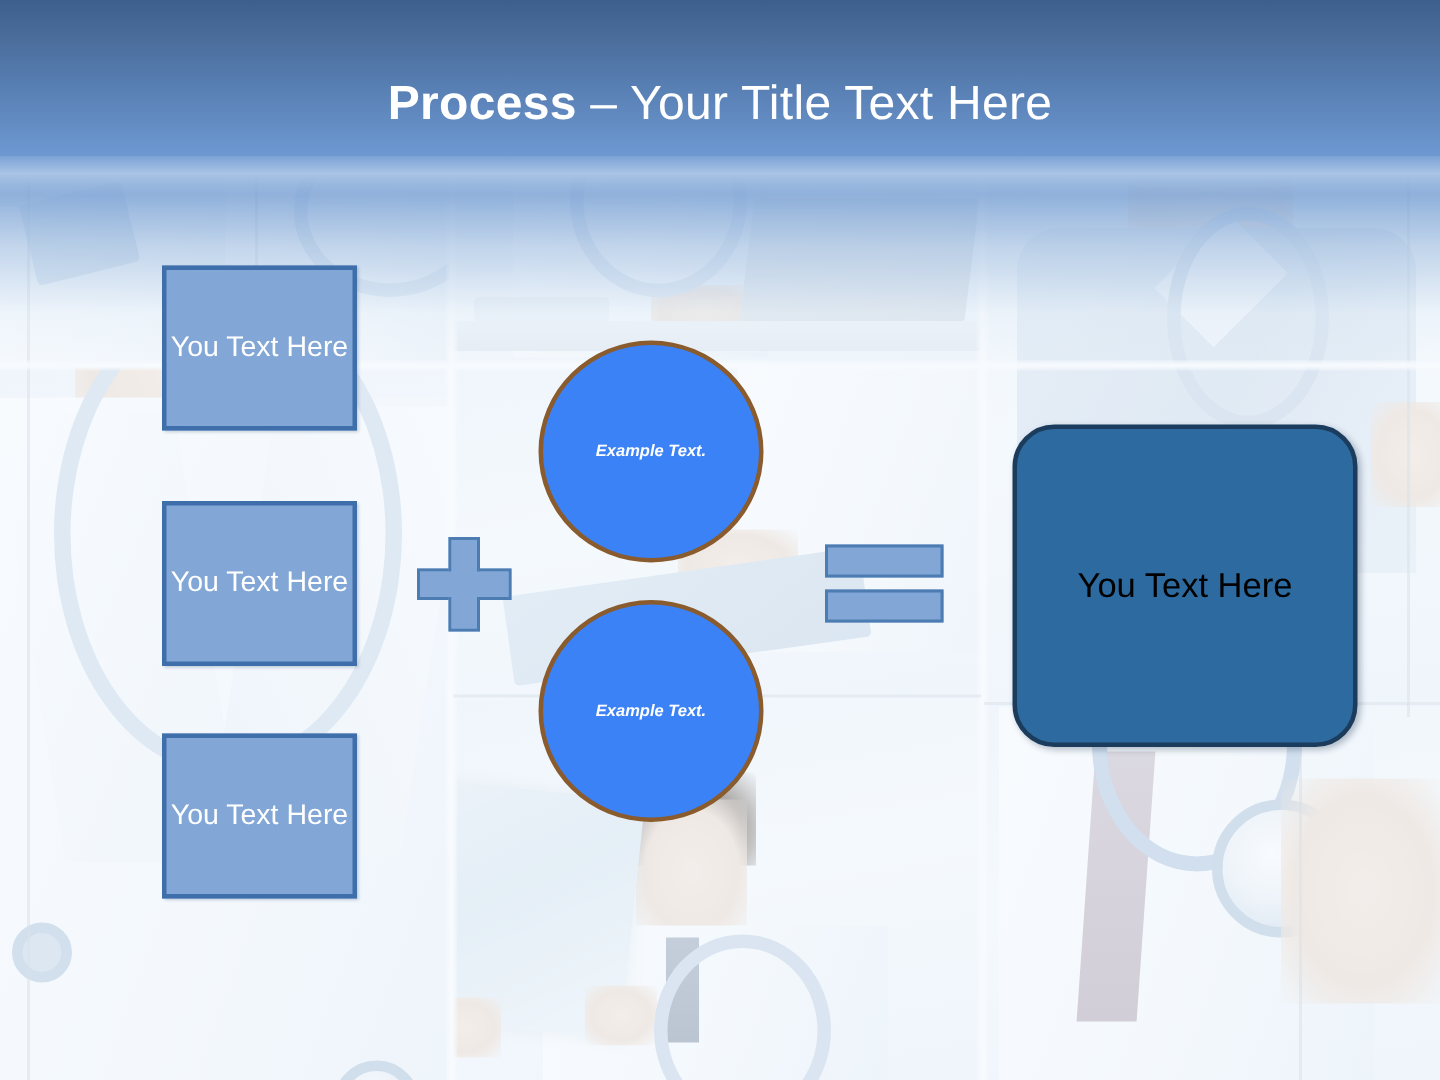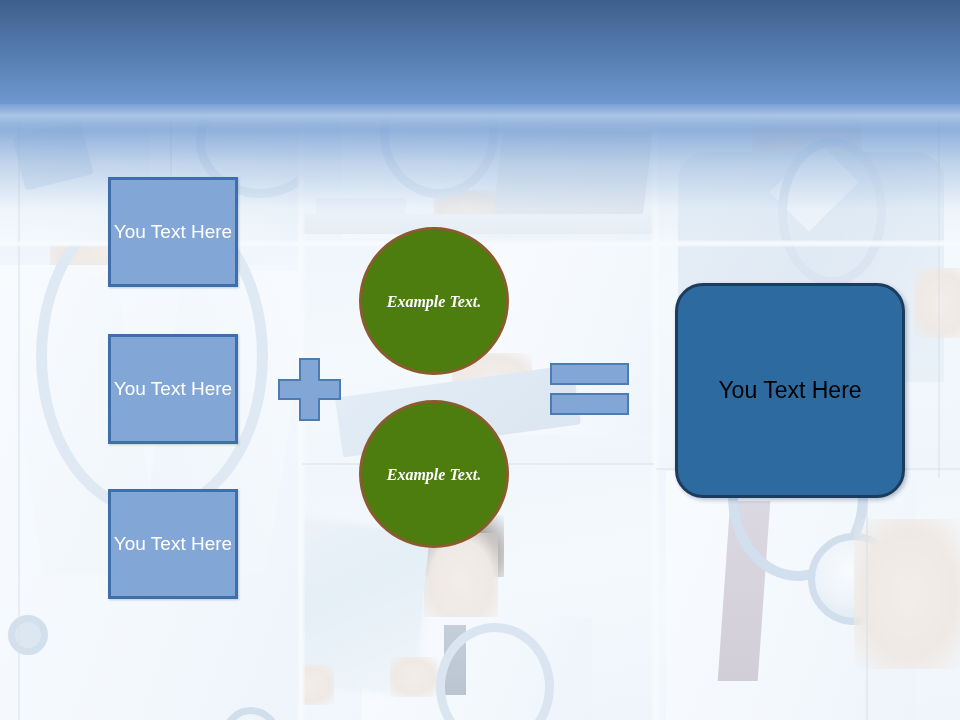--- a/index.html
+++ b/index.html
@@ -169,33 +169,32 @@
     box-shadow: 1px 1px 2px rgba(40,70,110,.25);
   }
   #input-box-1 { left: 108px; top: 177px; }
   #input-box-2 { left: 108px; top: 334px; }
   #input-box-3 { left: 108px; top: 489px; }
 
   .circle {
     position: absolute;
     width: 150px; height: 148px;
     border-radius: 50%;
-    background: #4d7c0f;
+    background: #3b82f6;
     border: 3px solid #8a5b2c;
     box-sizing: border-box;
     display: flex;
     align-items: center;
     justify-content: center;
     color: #ffffff;
-    font-size: 16px;
+    font-size: 11px;
     line-height: 25px;
     font-weight: bold;
     font-style: italic;
     text-align: center;
-    font-family: Liberation Serif, serif;
   }
   #circle-1 { left: 359px; top: 227px; }
   #circle-2 { left: 359px; top: 400px; }
 
   .result-box {
     position: absolute;
     left: 675px; top: 283px;
     width: 230px; height: 215px;
     background: #2d6a9f;
     border: 3px solid #1b3c5c;
@@ -327,20 +326,23 @@
     <div class="gutter-h" style="top:122px;"></div>
     <div class="hairline-h" style="top:345px;left:302px;right:306px;"></div>
     <div class="hairline-h" style="top:350px;left:656px;right:0;"></div>
 
     <div class="collage-wash"></div>
     <div class="collage-bluefade"></div>
   </div>
 
   <div class="header"></div>
   <div class="header-fade"></div>
+  <div class="title">
+    <span class="strong">Process</span><span class="rest"> – Your Title Text Here</span>
+  </div>
 
   <div class="input-box" id="input-box-1">
     <span>You Text Here</span>
   </div>
   <div class="input-box" id="input-box-2">
     <span>You Text Here</span>
   </div>
   <div class="input-box" id="input-box-3">
     <span>You Text Here</span>
   </div>

